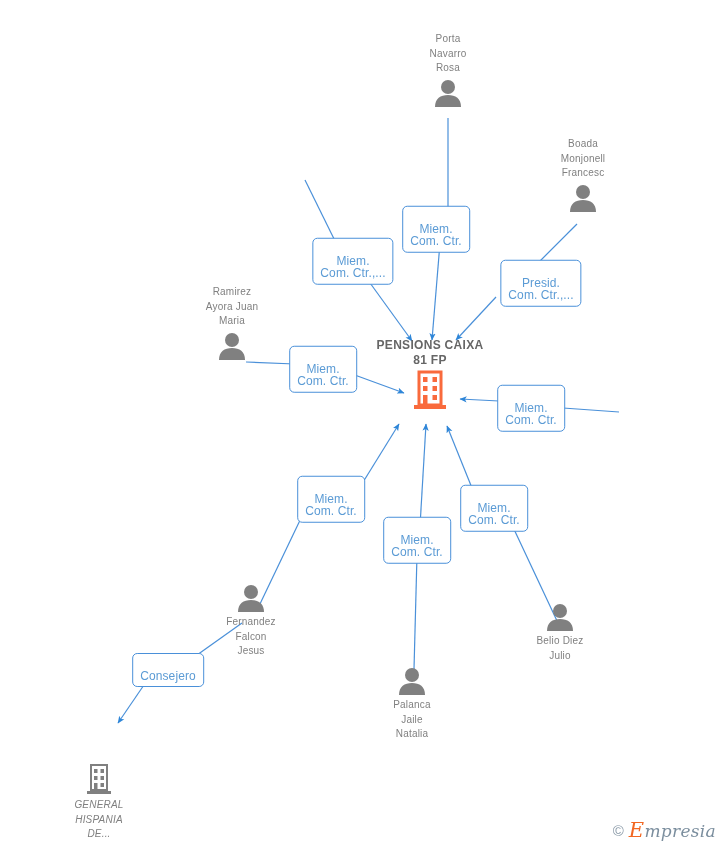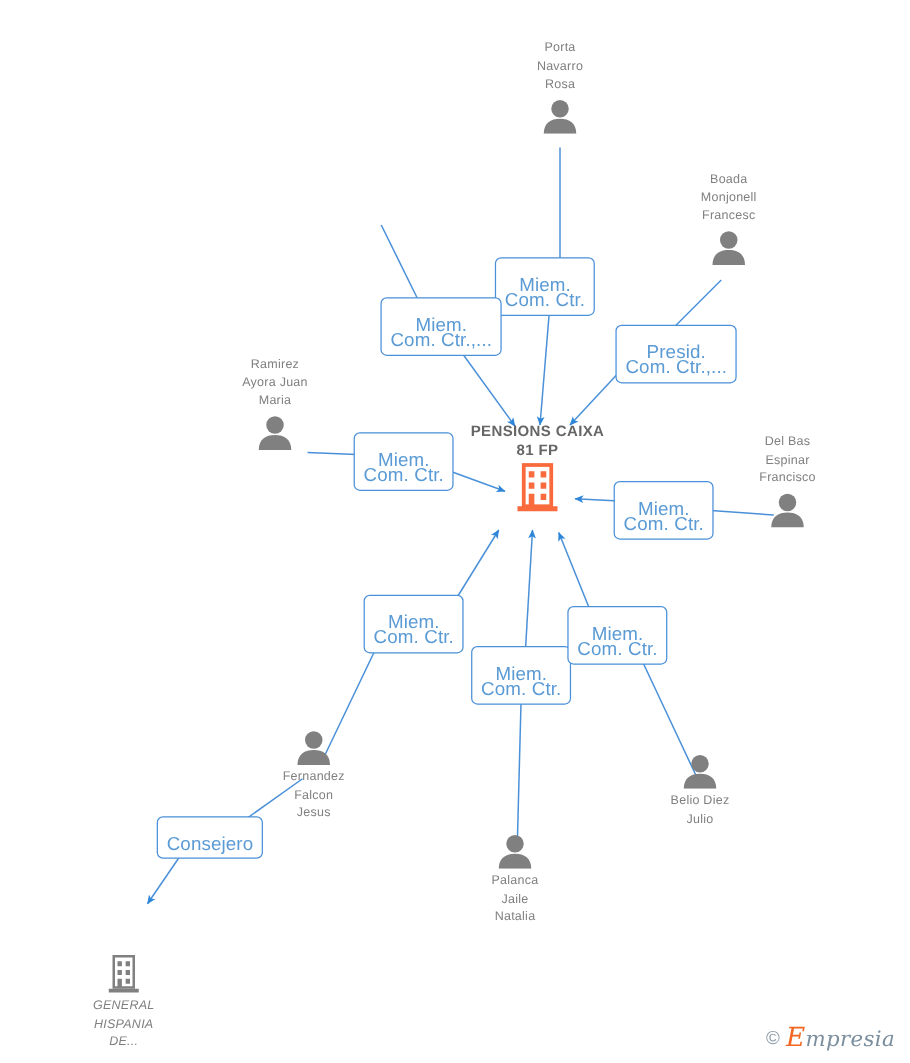--- a/index.html
+++ b/index.html
@@ -51,21 +51,21 @@
   }
   .node.label-above .label { margin-bottom: 3px; }
   .node.label-below .label { margin-top: 3px; }
 
   .edge-label {
     position: absolute;
     border: 1px solid #4a90d9;
     border-radius: 5px;
     background: #ffffff;
     color: #5b9bd5;
-    font-size: 15px;
+    font-size: 12px;
     line-height: 12.5px;
     text-align: center;
     padding: 3px 7px 4px 7px;
     white-space: pre-line;
     transform: translate(-50%, -50%);
     letter-spacing: 0.1px;
   }
   .watermark {
     position: absolute;
     right: 12px;
@@ -162,39 +162,30 @@
   <div class="node label-above" style="left:583px; top:137px;">
     <span class="label">Boada
 Monjonell
 Francesc</span>
     <svg class="icon" width="30" height="28" viewBox="0 0 30 28">
       <circle cx="15" cy="8" r="7" fill="#808080"></circle>
       <path d="M2,28 C2,19.5 7.5,16 15,16 C22.5,16 28,19.5 28,28 Z" fill="#808080"></path>
     </svg>
   </div>
 
-  <div class="node label-above" style="left:220px; top:285px;">
+  <div class="node label-above" style="left:232px; top:285px;">
     <span class="label">Ramirez
 Ayora Juan
 Maria</span>
     <svg class="icon" width="30" height="28" viewBox="0 0 30 28">
       <circle cx="15" cy="8" r="7" fill="#808080"></circle>
       <path d="M2,28 C2,19.5 7.5,16 15,16 C22.5,16 28,19.5 28,28 Z" fill="#808080"></path>
     </svg>
   </div>
 
-  <div class="node label-above" style="left:630px; top:347px;">
-    <span class="label">Del Bas
-Espinar
-Francisco</span>
-    <svg class="icon" width="30" height="28" viewBox="0 0 30 28">
-      <circle cx="15" cy="8" r="7" fill="#808080"></circle>
-      <path d="M2,28 C2,19.5 7.5,16 15,16 C22.5,16 28,19.5 28,28 Z" fill="#808080"></path>
-    </svg>
-  </div>
 
   <div class="node label-below" style="left:251px; top:584px;">
     <svg class="icon" width="30" height="28" viewBox="0 0 30 28">
       <circle cx="15" cy="8" r="7" fill="#808080"></circle>
       <path d="M2,28 C2,19.5 7.5,16 15,16 C22.5,16 28,19.5 28,28 Z" fill="#808080"></path>
     </svg>
     <span class="label">Fernandez
 Falcon
 Jesus</span>
   </div>

